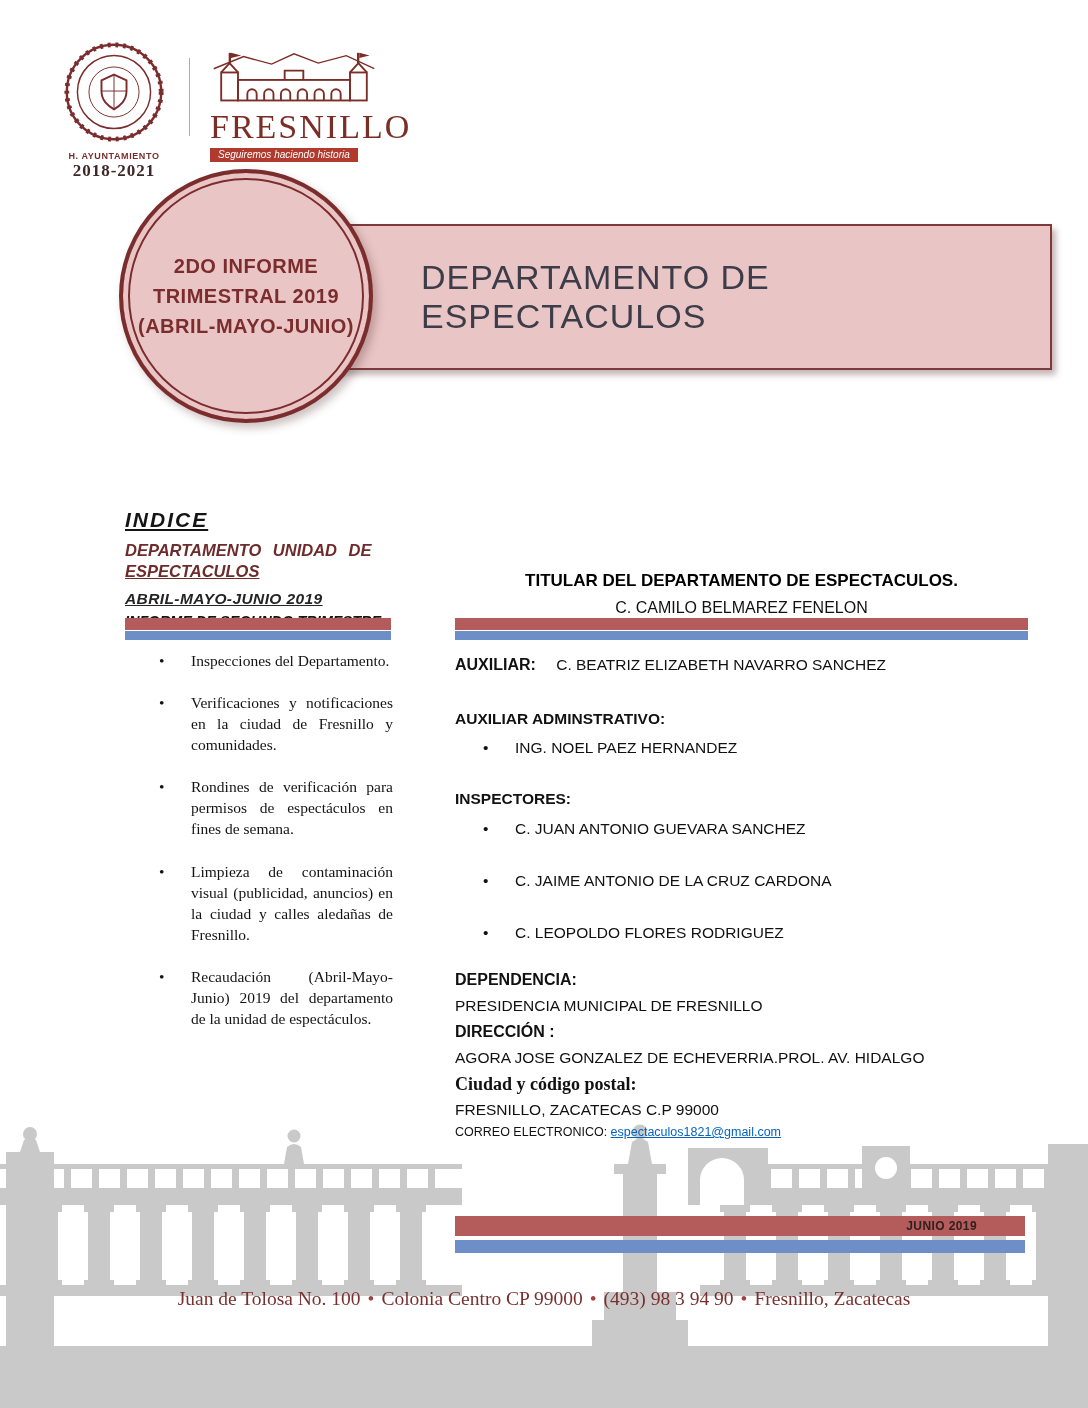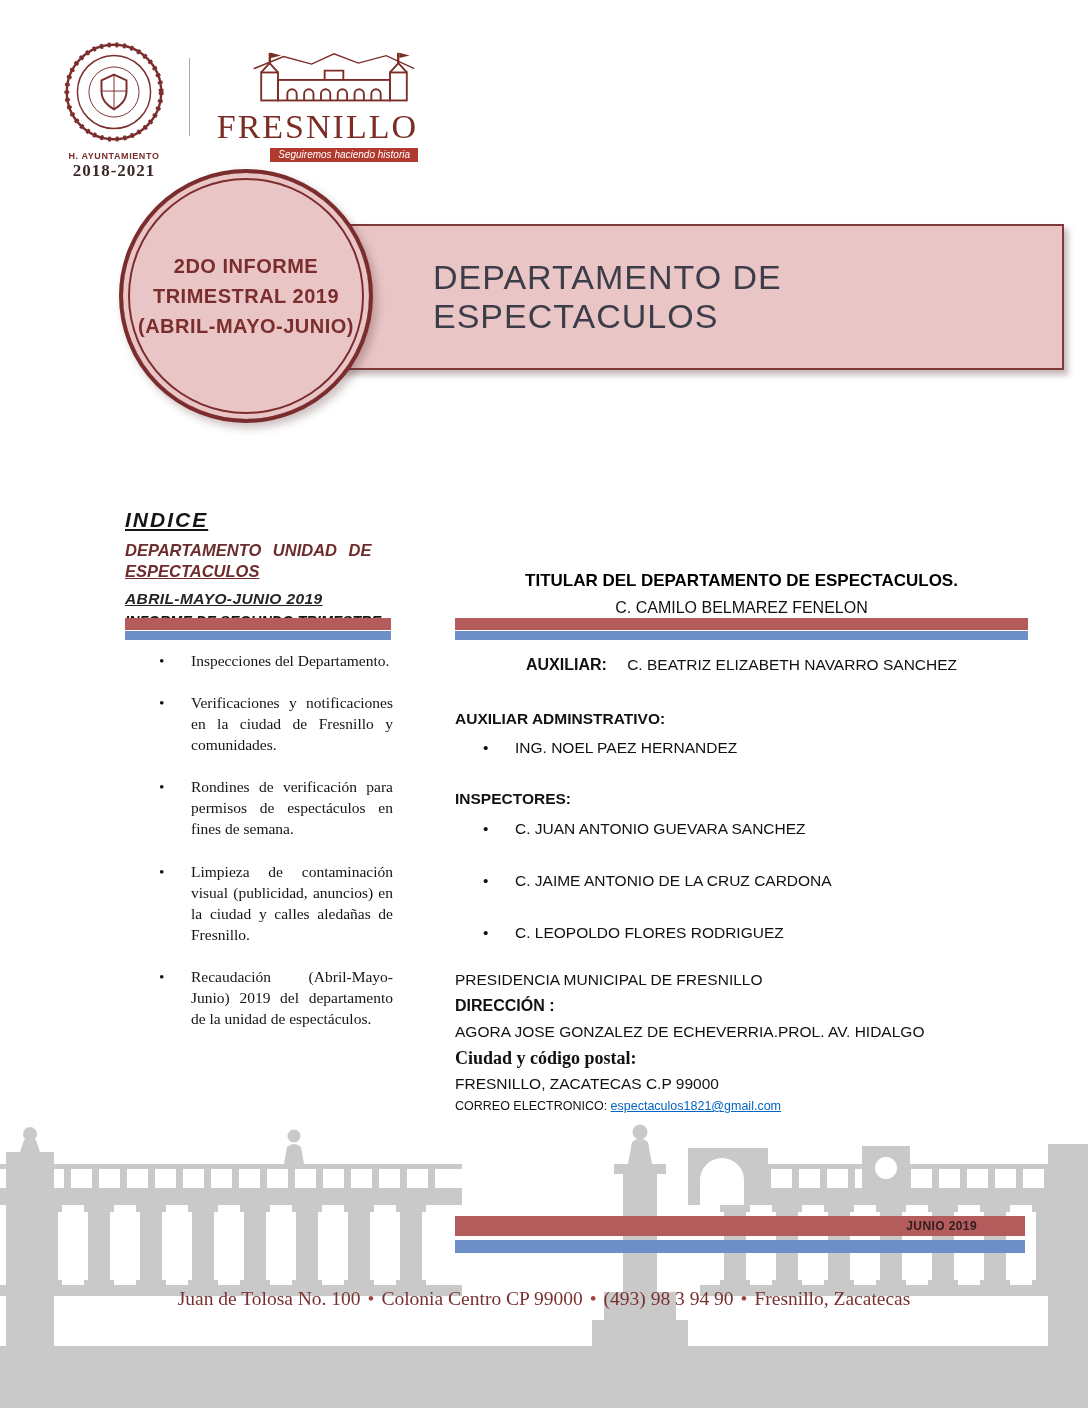--- a/index.html
+++ b/index.html
@@ -10,31 +10,31 @@
   }
   html,body{margin:0;padding:0;background:#fff;}
   .page{position:relative;width:1088px;height:1408px;background:#fff;overflow:hidden;
         font-family:"Liberation Sans",sans-serif;color:#111;}
 
   
   .seal{position:absolute;left:56px;top:40px;width:116px;text-align:center;z-index:2;}
   .seal-caption{margin-top:3px;font-size:9px;font-weight:bold;letter-spacing:.6px;color:var(--maroon);}
   .seal-years{font-family:"Liberation Serif",serif;font-size:17px;font-weight:bold;color:#3e2727;letter-spacing:1px;}
   .logo-divider{position:absolute;left:189px;top:58px;height:78px;width:1px;background:#b5a8a8;z-index:2;}
-  .brand{position:absolute;left:210px;top:50px;width:208px;text-align:right;z-index:2;}
+  .brand{position:absolute;left:210px;top:50px;width:208px;text-align:left;z-index:2;}
   .brand-name{margin-top:-2px;font-family:"Liberation Serif",serif;font-size:34px;line-height:1;
               color:var(--brand-red);letter-spacing:2px;}
   .brand-tagline{display:inline-block;margin-top:3px;padding:1px 8px 2px;background:var(--tagline-red);
                  color:#fff;font-size:10px;font-style:italic;}
   .seal-line{stroke:var(--maroon);fill:none;}
   .brand-line{stroke:var(--brand-red);fill:none;}
   .brand-fill{fill:var(--brand-red);}
 
   
-  .banner{position:absolute;left:316px;top:224px;width:748px;height:146px;background:var(--pink);
+  .banner{position:absolute;left:304px;top:224px;width:748px;height:146px;background:var(--pink);
           border:2px solid #7e3a3a;box-shadow:4px 5px 6px rgba(90,50,50,.35);z-index:1;
           display:flex;align-items:center;justify-content:center;padding-left:115px;box-sizing:border-box;}
   .banner-title{margin:0;font-size:34px;font-weight:normal;letter-spacing:1px;color:var(--banner-text);}
   .badge{position:absolute;left:119px;top:169px;width:254px;height:254px;border-radius:50%;
          background:var(--pink);border:4px solid var(--maroon);
          box-shadow:inset 0 0 0 5px var(--pink),inset 0 0 0 7px var(--maroon),4px 5px 8px rgba(90,50,50,.3);
          z-index:2;display:flex;flex-direction:column;align-items:center;justify-content:center;
          gap:7px;text-align:center;box-sizing:border-box;}
   .badge span{font-size:20px;font-weight:bold;color:var(--maroon);letter-spacing:.5px;}
 
@@ -57,21 +57,21 @@
   .index-list{position:absolute;left:125px;top:650px;width:268px;margin:0;padding:0;
               font-family:"Liberation Serif",serif;font-size:15.5px;color:#141414;z-index:1;}
   .index-list li{list-style:none;position:relative;padding-left:66px;margin-bottom:21px;
                  line-height:1.36;text-align:justify;}
   .index-list li::before{content:"•";position:absolute;left:34px;top:0;}
 
   
   .titular{position:absolute;left:455px;top:536px;width:573px;text-align:center;z-index:1;margin-top:35px;}
   .titular-heading{font-size:17px;font-weight:bold;color:#000;}
   .titular-name{margin-top:8px;font-size:16px;}
-  .aux-row{position:absolute;left:455px;top:656px;width:573px;font-size:15.5px;z-index:1;text-align:center;}
+  .aux-row{position:absolute;left:455px;top:656px;width:573px;font-size:15.5px;z-index:1;}
   .aux-row .lbl{font-weight:bold;font-size:16px;}
   .aux-row .val{margin-left:16px;}
   .sec-label{position:absolute;left:455px;width:573px;font-weight:bold;font-size:15.5px;z-index:1;}
   .lbl-auxadmin{top:710px;}
   .lbl-inspectores{top:790px;}
   .b-row{position:absolute;left:455px;width:573px;padding-left:60px;font-size:15.5px;z-index:1;box-sizing:border-box;}
   .b-row::before{content:"•";position:absolute;left:28px;top:0;}
   .row-auxadmin{top:739px;}
   .row-insp0{top:820px;}
   .row-insp1{top:872px;}
@@ -303,20 +303,21 @@
 
   <div class="sec-label lbl-auxadmin">AUXILIAR ADMINSTRATIVO:</div>
   <div class="b-row row-auxadmin">ING. NOEL PAEZ HERNANDEZ</div>
 
   <div class="sec-label lbl-inspectores">INSPECTORES:</div>
   <div class="b-row row-insp0">C. JUAN ANTONIO GUEVARA SANCHEZ</div>
   <div class="b-row row-insp1">C. JAIME ANTONIO DE LA CRUZ CARDONA</div>
   <div class="b-row row-insp2">C. LEOPOLDO FLORES RODRIGUEZ</div>
 
   <div class="details">
+    <p class="d-label">DEPENDENCIA:</p>
     <p class="d-value">PRESIDENCIA MUNICIPAL DE FRESNILLO</p>
     <p class="d-label">DIRECCIÓN :</p>
     <p class="d-value">AGORA JOSE GONZALEZ DE ECHEVERRIA.PROL. AV. HIDALGO</p>
     <p class="d-ciudad">Ciudad y código postal:</p>
     <p class="d-value">FRESNILLO, ZACATECAS C.P 99000</p>
     <p class="d-small">
       <span>CORREO ELECTRONICO:</span>
       <a class="email" href="#">espectaculos1821@gmail.com</a>
     </p>
   </div>

